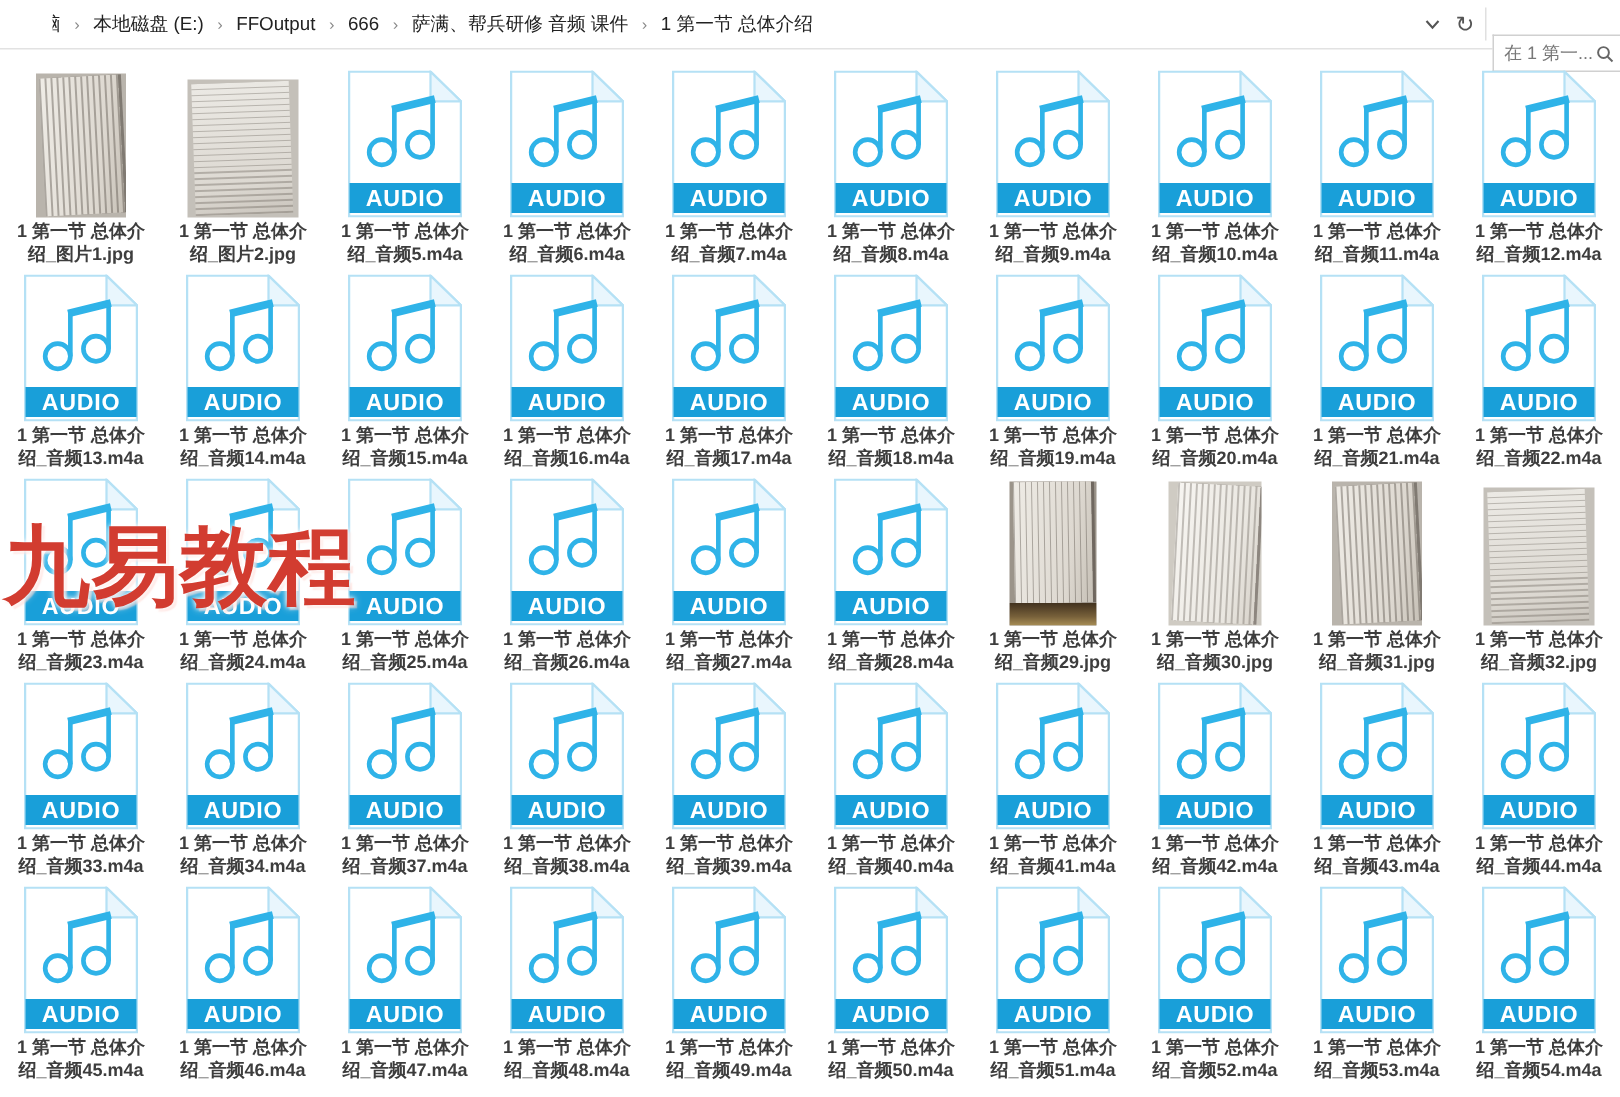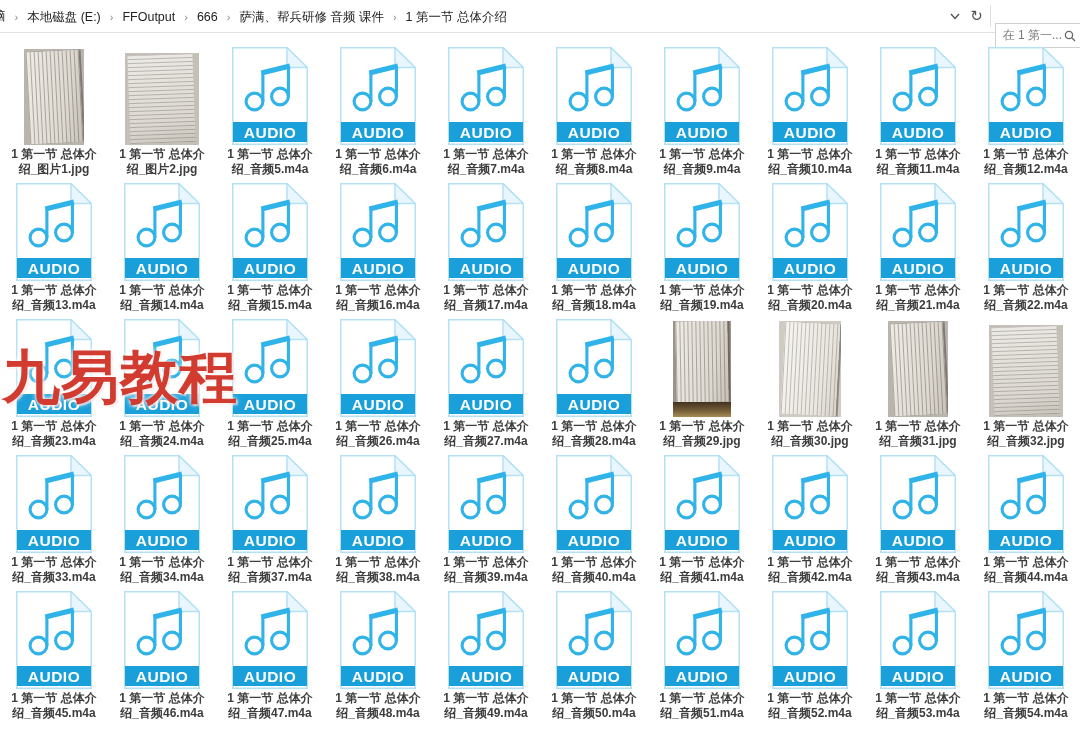--- a/index.html
+++ b/index.html
@@ -6,21 +6,21 @@
   html, body { width: 1080px; height: 731px; overflow: hidden; }
   body {
     font-family: "Liberation Sans", "DejaVu Sans", sans-serif;
     background: #ffffff; position: relative;
   }
 
   
   .topbar {
     height: 33px; width: 1080px; background: #fff;
     border-bottom: 1px solid #e2e2e2;
-    display: flex; align-items: center;
+    display: flex; align-items: center; padding-left: 35px;
   }
   .addressbar {
     flex: 1 1 auto; height: 33px; display: flex; align-items: center;
     overflow: hidden; white-space: nowrap;
   }
   .crumb {
     font-size: 12.5px; color: #222; padding: 2px 4px; cursor: default;
   }
   .crumb.overflow { margin-left: -7px; padding-left: 0; }
   .sep { font-size: 11px; color: #8a8a8a; padding: 0 5px; }

